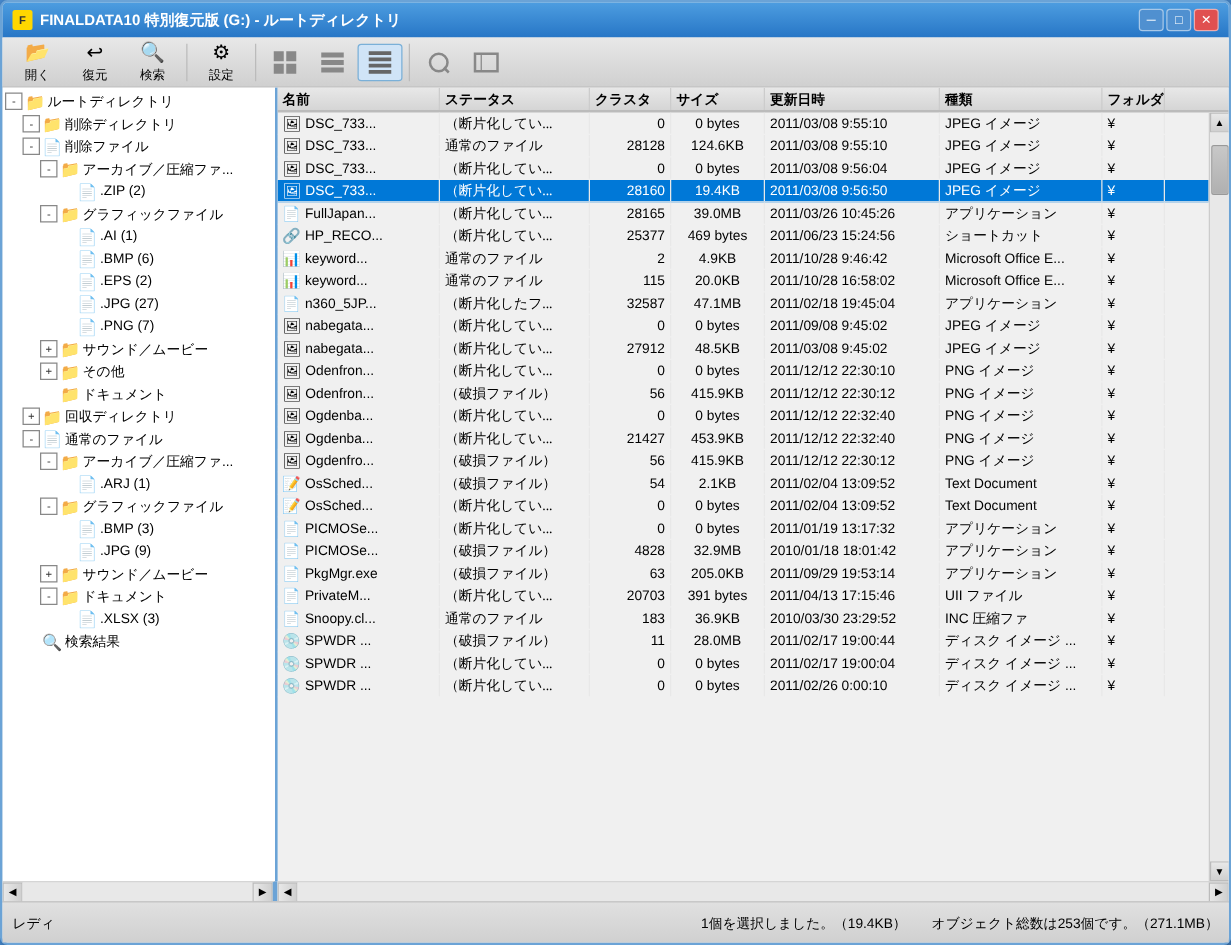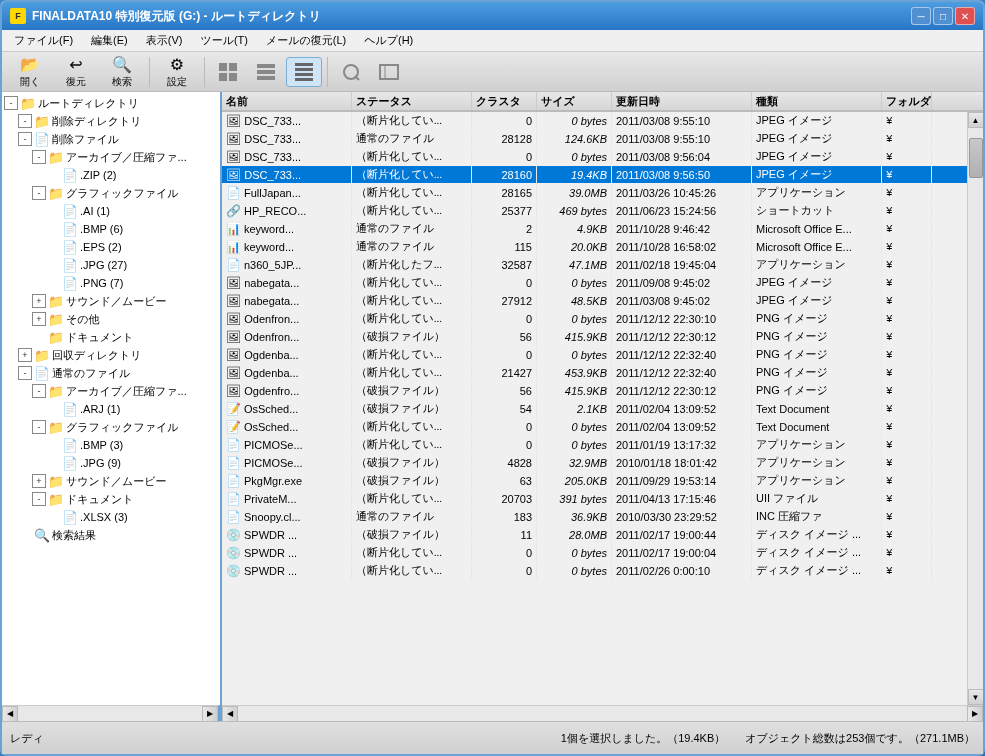--- a/index.html
+++ b/index.html
@@ -205,21 +205,21 @@
       cursor: pointer;
       white-space: nowrap;
       overflow: hidden;
     }
     .col-name { width: 130px; }
     .col-status { width: 120px; text-align: right; }
     .col-cluster { width: 65px; }
     .col-size { width: 75px; }
     .col-date { width: 140px; }
     .col-type { width: 130px; }
-    .col-folder { width: 50px; font-family: Liberation Mono, monospace; }
+    .col-folder { width: 50px; }
 
     .file-table-body {
       flex: 1;
       overflow-y: auto;
       overflow-x: hidden;
     }
     .file-row {
       display: flex;
       align-items: center;
       height: 18px;
@@ -235,21 +235,21 @@
       text-overflow: ellipsis;
       white-space: nowrap;
       height: 100%;
       display: flex;
       align-items: center;
       border-right: 1px solid #e8e8e8;
     }
     .file-cell.col-name { width: 130px; gap: 3px; }
     .file-cell.col-status { width: 120px; font-family: Liberation Serif, serif; }
     .file-cell.col-cluster { width: 65px; justify-content: flex-end; }
-    .file-cell.col-size { width: 75px; justify-content: flex-end; font-style: italic; }
+    .file-cell.col-size { width: 75px; justify-content: center; }
     .file-cell.col-date { width: 140px; }
     .file-cell.col-type { width: 130px; }
     .file-cell.col-folder { width: 50px; }
     .file-icon { font-size: 12px; flex-shrink: 0; }
 
     .status-bar {
       background: linear-gradient(to bottom, #e0e0e0, #d0d0d0);
       border-top: 1px solid #bbb;
       display: flex;
       align-items: center;
@@ -341,28 +341,20 @@
       <div class="title-icon">F</div>
       <span>FINALDATA10 特別復元版 (G:) - ルートディレクトリ</span>
     </div>
     <div class="title-controls">
       <div class="title-btn min">─</div>
       <div class="title-btn max">□</div>
       <div class="title-btn close">✕</div>
     </div>
   </div>
 
-  <div class="menu-bar">
-    <div class="menu-item">ファイル(F)</div>
-    <div class="menu-item">編集(E)</div>
-    <div class="menu-item">表示(V)</div>
-    <div class="menu-item">ツール(T)</div>
-    <div class="menu-item">メールの復元(L)</div>
-    <div class="menu-item">ヘルプ(H)</div>
-  </div>
 
   <div class="toolbar">
     <div class="toolbar-btn">
       <div class="toolbar-icon">📂</div>
       <span>開く</span>
     </div>
     <div class="toolbar-btn">
       <div class="toolbar-icon">↩</div>
       <span>復元</span>
     </div>

